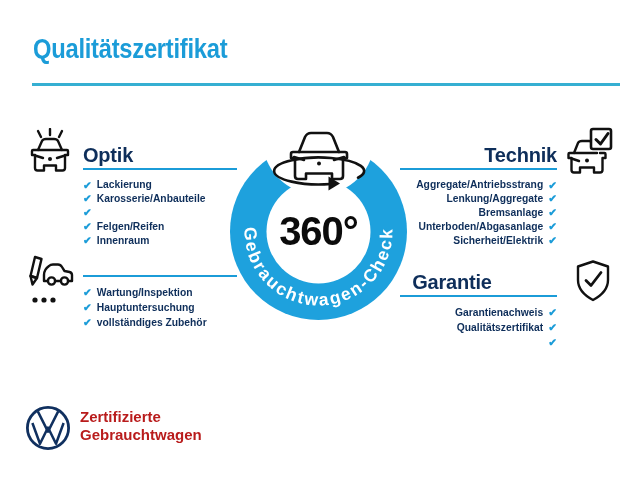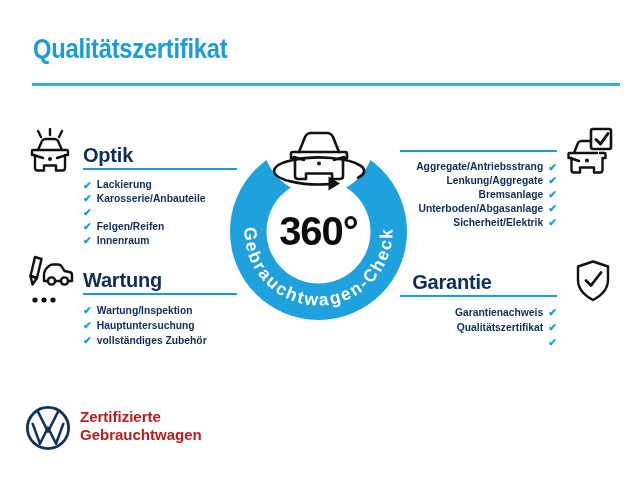--- a/index.html
+++ b/index.html
@@ -87,20 +87,21 @@
         <path d="M8,27 H3.5 Q2.5,27 2.5,28 V32 H5.5 V44 Q5.5,46.5 8,46.5 H14 V41.5 H28 V46.5 H34 Q36.5,46.5 36.5,44 V32 H39.5 V28 Q39.5,27 38.5,27 H34 M8,27 H31"></path>
         <path d="M5.5,32.5 L13,35"></path>
       </g>
       <circle cx="21" cy="34.5" r="2" fill="#111111"></circle>
       <rect x="25" y="3" width="20" height="20" rx="2" fill="#ffffff" stroke="#111111" stroke-width="2.6"></rect>
       <path d="M30,13.5 L34.5,18 L42,7.5" fill="none" stroke="#111111" stroke-width="3" stroke-linecap="round" stroke-linejoin="round"></path>
     </svg>
   </div>
 
   <div class="block right" id="technik">
+    <div class="hd">Technik</div>
     <div class="ul"></div>
     <div class="list">
       <div class="row r">
           <span>Aggregate/Antriebsstrang</span>
           <span class="chk">✔</span>
         </div>
       <div class="row r">
           <span>Lenkung/Aggregate</span>
           <span class="chk">✔</span>
         </div>
@@ -128,21 +129,20 @@
         <circle cx="26.5" cy="27" r="3.6"></circle>
         <circle cx="39.5" cy="27" r="3.6"></circle>
       </g>
       <circle cx="10" cy="46" r="2.6" fill="#111111"></circle>
       <circle cx="19" cy="46" r="2.6" fill="#111111"></circle>
       <circle cx="28" cy="46" r="2.6" fill="#111111"></circle>
     </svg>
   </div>
 
   <div class="block left wide" id="wartung">
-    <div class="hd">Wartung</div>
     <div class="ul"></div>
     <div class="list">
       <div class="row l">
           <span class="chk">✔</span>
           <span>Wartung/Inspektion</span>
         </div>
       <div class="row l">
           <span class="chk">✔</span>
           <span>Hauptuntersuchung</span>
         </div>

